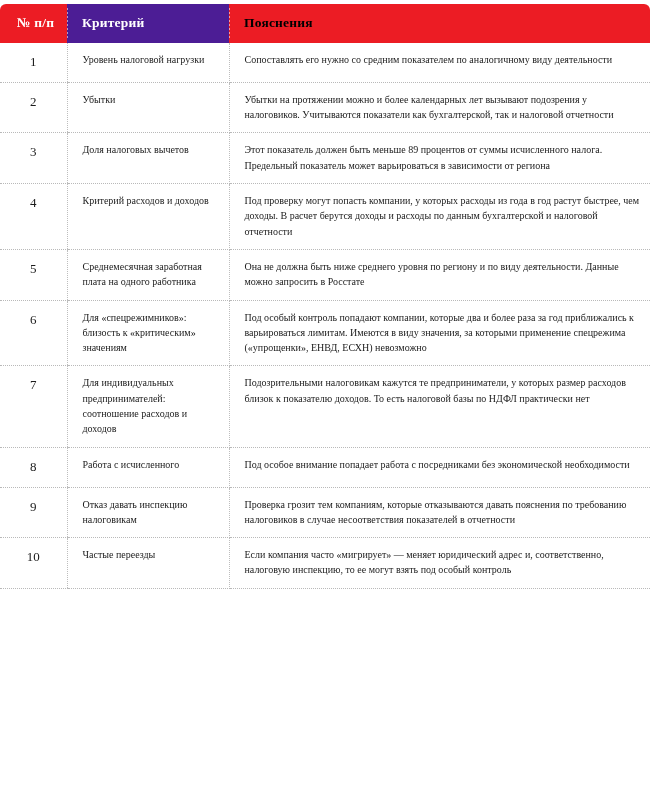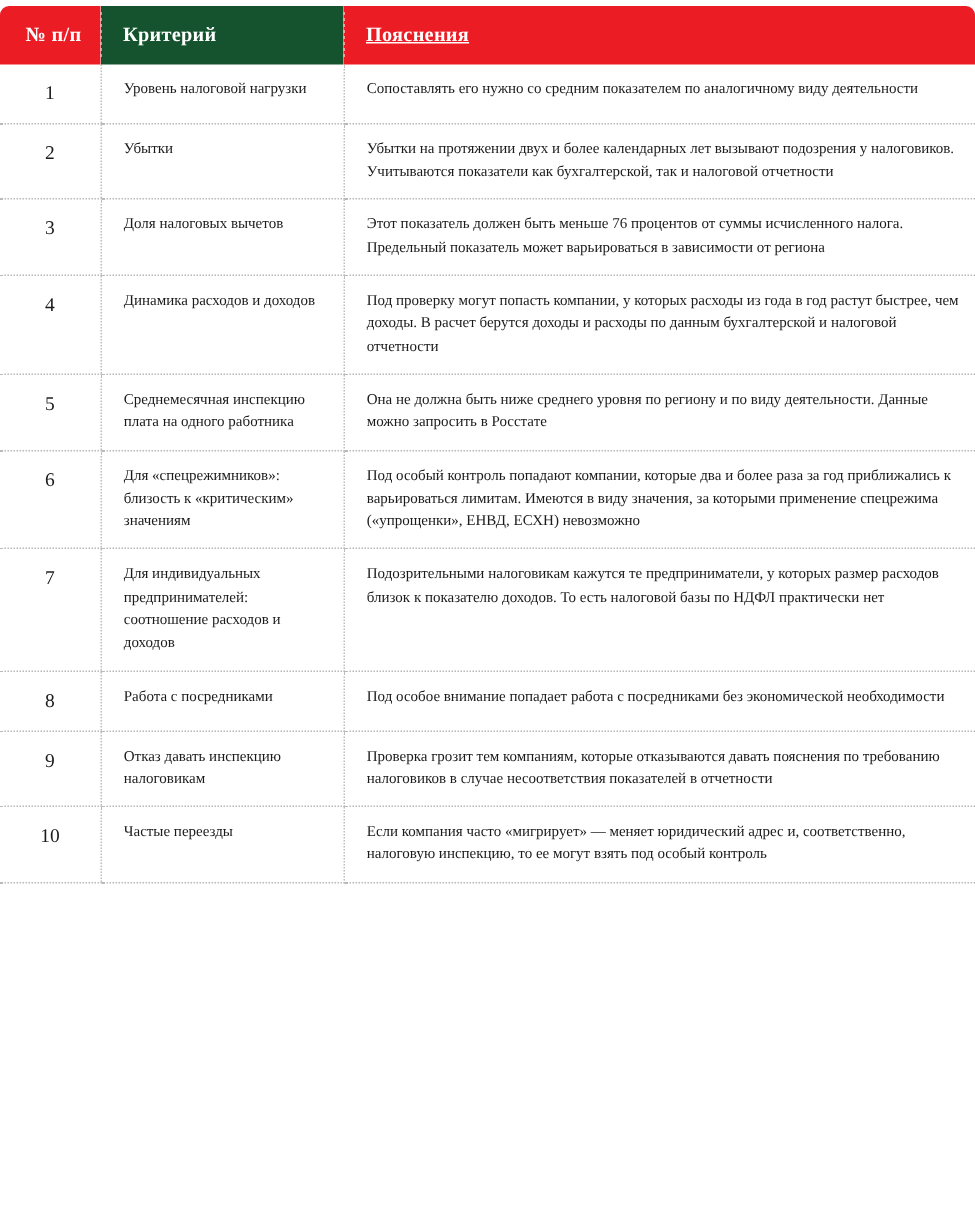--- a/index.html
+++ b/index.html
@@ -111,63 +111,63 @@
   th.col-expl { width: 421px; }
 </style>
 </head>
 <body>
 
 <div class="table-wrap">
   <table class="criteria-table">
     <thead>
       <tr class="header-row">
         <th class="col-num" style="background: rgb(236, 28, 36); color: rgb(255, 255, 255);">№ п/п</th>
-        <th class="col-crit" style="background: #14532d; color: rgb(255, 255, 255);">Критерий</th>
-        <th class="col-expl" style="background: rgb(236, 28, 36); color: #ffffff; text-decoration: underline;">Пояснения</th>
+        <th class="col-crit" style="background: #4c1d95; color: rgb(255, 255, 255);">Критерий</th>
+        <th class="col-expl" style="background: rgb(236, 28, 36); color: #000000;">Пояснения</th>
       </tr>
     </thead>
     <tbody>
         <tr>
           <td class="col-num">1</td>
           <td class="col-crit">Уровень налоговой нагрузки</td>
           <td class="col-expl">Сопоставлять его нужно со средним показателем по аналогичному виду деятельности</td>
         </tr>
         <tr>
           <td class="col-num">2</td>
           <td class="col-crit">Убытки</td>
-          <td class="col-expl">Убытки на протяжении двух и более календарных лет вызывают подозрения у налоговиков. Учитываются показатели как бухгалтерской, так и налоговой отчетности</td>
+          <td class="col-expl">Убытки на протяжении можно и более календарных лет вызывают подозрения у налоговиков. Учитываются показатели как бухгалтерской, так и налоговой отчетности</td>
         </tr>
         <tr>
           <td class="col-num">3</td>
           <td class="col-crit">Доля налоговых вычетов</td>
-          <td class="col-expl">Этот показатель должен быть меньше 76 процентов от суммы исчисленного налога. Предельный показатель может варьироваться в зависимости от региона</td>
+          <td class="col-expl">Этот показатель должен быть меньше 89 процентов от суммы исчисленного налога. Предельный показатель может варьироваться в зависимости от региона</td>
         </tr>
         <tr>
           <td class="col-num">4</td>
-          <td class="col-crit">Динамика расходов и доходов</td>
+          <td class="col-crit">Критерий расходов и доходов</td>
           <td class="col-expl">Под проверку могут попасть компании, у которых расходы из года в год растут быстрее, чем доходы. В расчет берутся доходы и расходы по данным бухгалтерской и налоговой отчетности</td>
         </tr>
         <tr>
           <td class="col-num">5</td>
-          <td class="col-crit">Среднемесячная инспекцию плата на одного работника</td>
+          <td class="col-crit">Среднемесячная заработная плата на одного работника</td>
           <td class="col-expl">Она не должна быть ниже среднего уровня по региону и по виду деятельности. Данные можно запросить в Росстате</td>
         </tr>
         <tr>
           <td class="col-num">6</td>
           <td class="col-crit">Для «спецрежимников»: близость к «критическим» значениям</td>
           <td class="col-expl">Под особый контроль попадают компании, которые два и более раза за год приближались к варьироваться лимитам. Имеются в виду значения, за которыми применение спецрежима («упрощенки», ЕНВД, ЕСХН) невозможно</td>
         </tr>
         <tr>
           <td class="col-num">7</td>
           <td class="col-crit">Для индивидуальных предпринимателей: соотношение расходов и доходов</td>
           <td class="col-expl">Подозрительными налоговикам кажутся те предприниматели, у которых размер расходов близок к показателю доходов. То есть налоговой базы по НДФЛ практически нет</td>
         </tr>
         <tr>
           <td class="col-num">8</td>
-          <td class="col-crit">Работа с посредниками</td>
+          <td class="col-crit">Работа с исчисленного</td>
           <td class="col-expl">Под особое внимание попадает работа с посредниками без экономической необходимости</td>
         </tr>
         <tr>
           <td class="col-num">9</td>
           <td class="col-crit">Отказ давать инспекцию налоговикам</td>
           <td class="col-expl">Проверка грозит тем компаниям, которые отказываются давать пояснения по требованию налоговиков в случае несоответствия показателей в отчетности</td>
         </tr>
         <tr>
           <td class="col-num">10</td>
           <td class="col-crit">Частые переезды</td>

